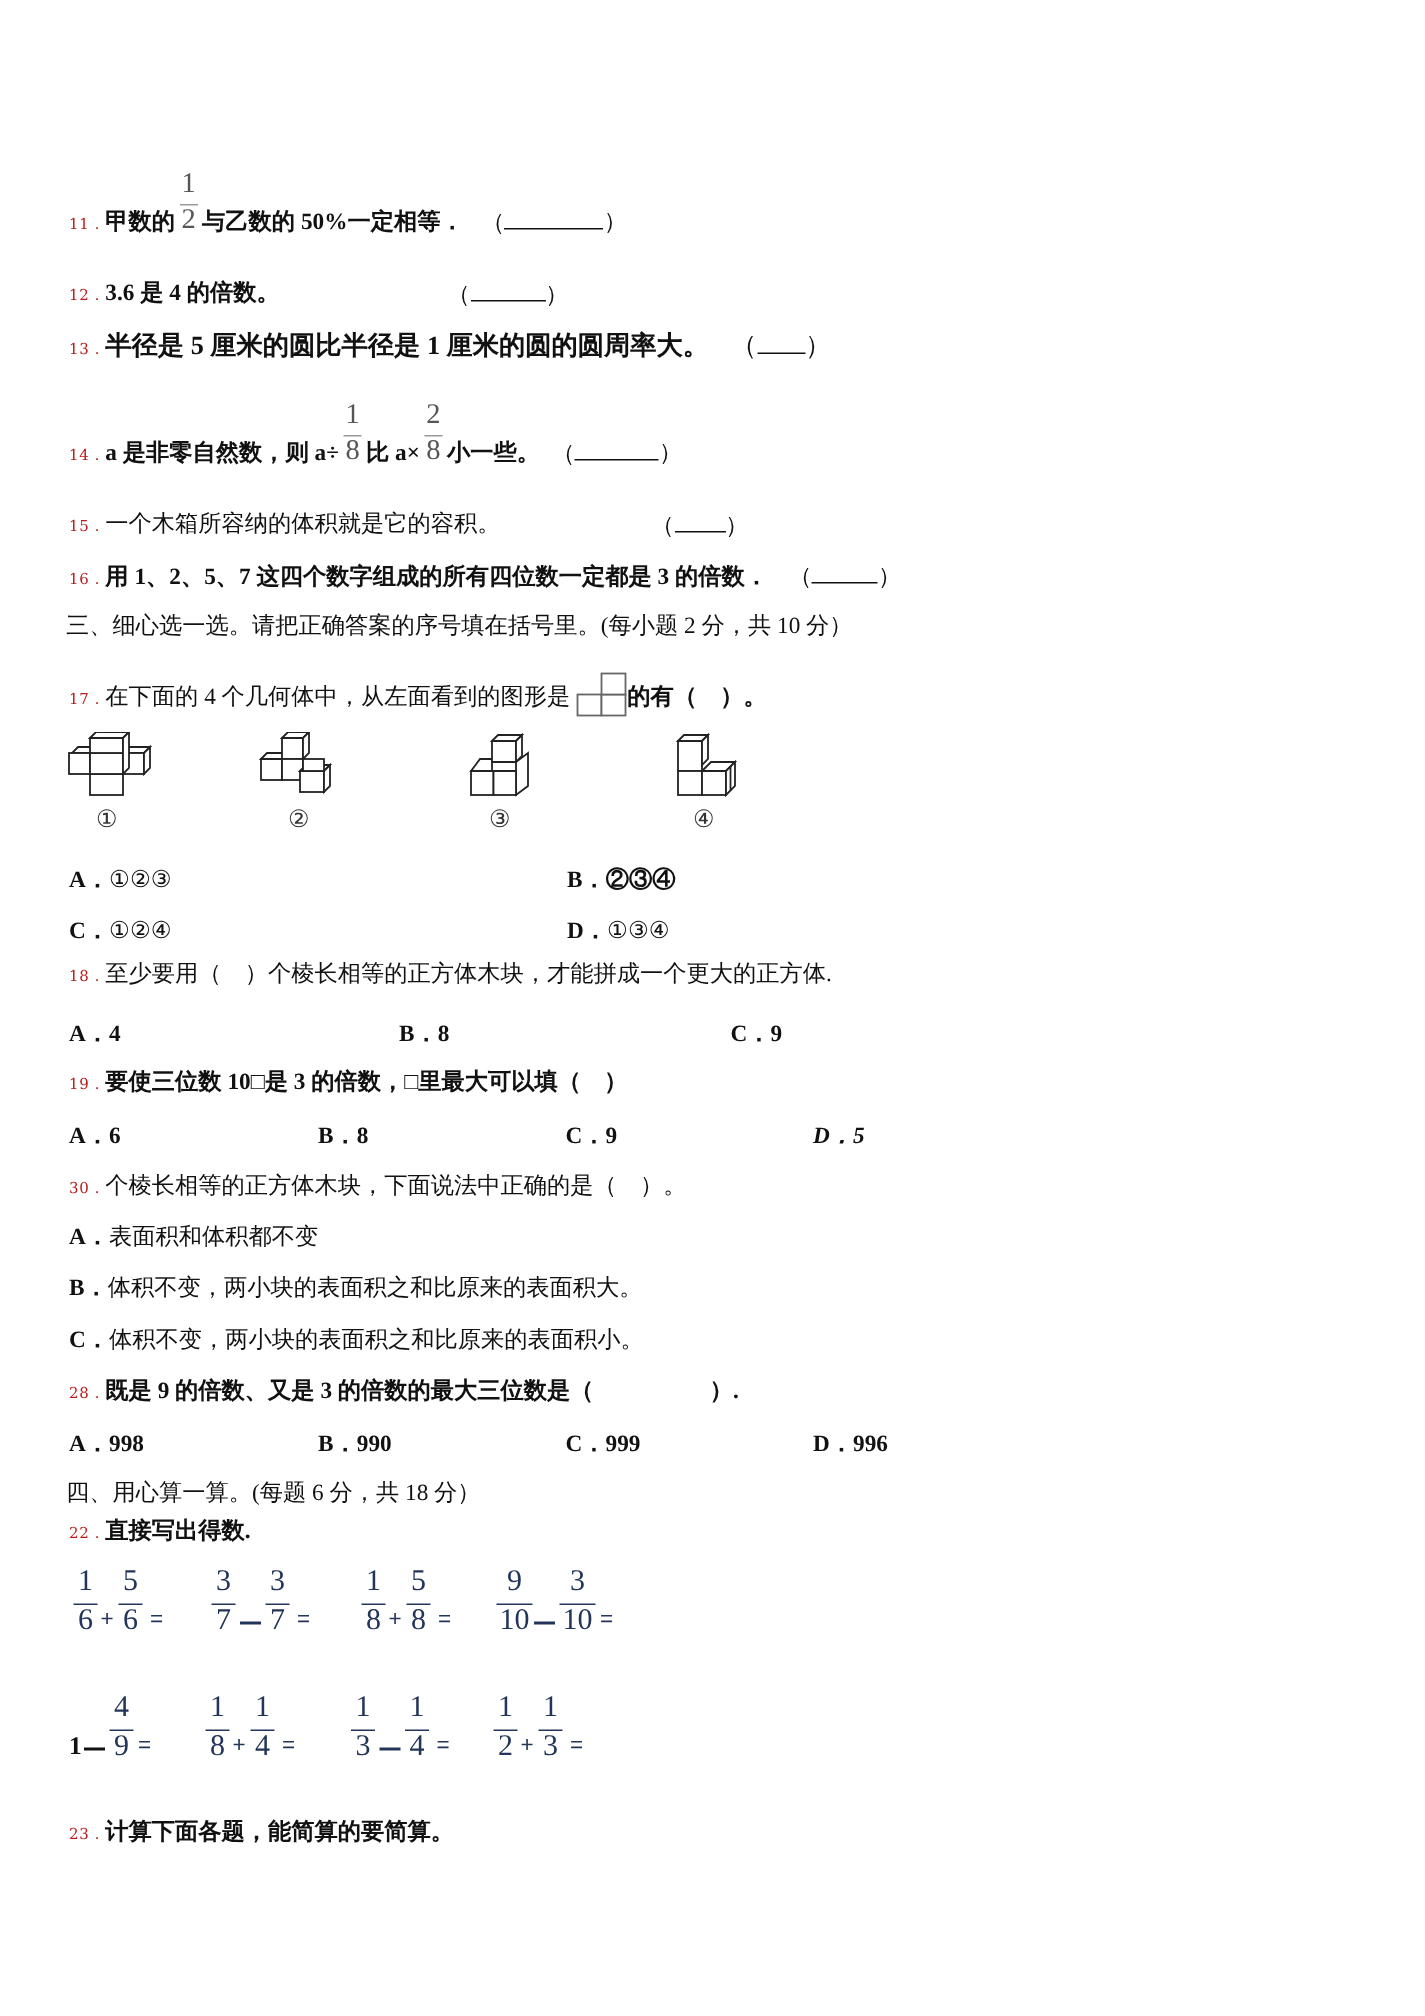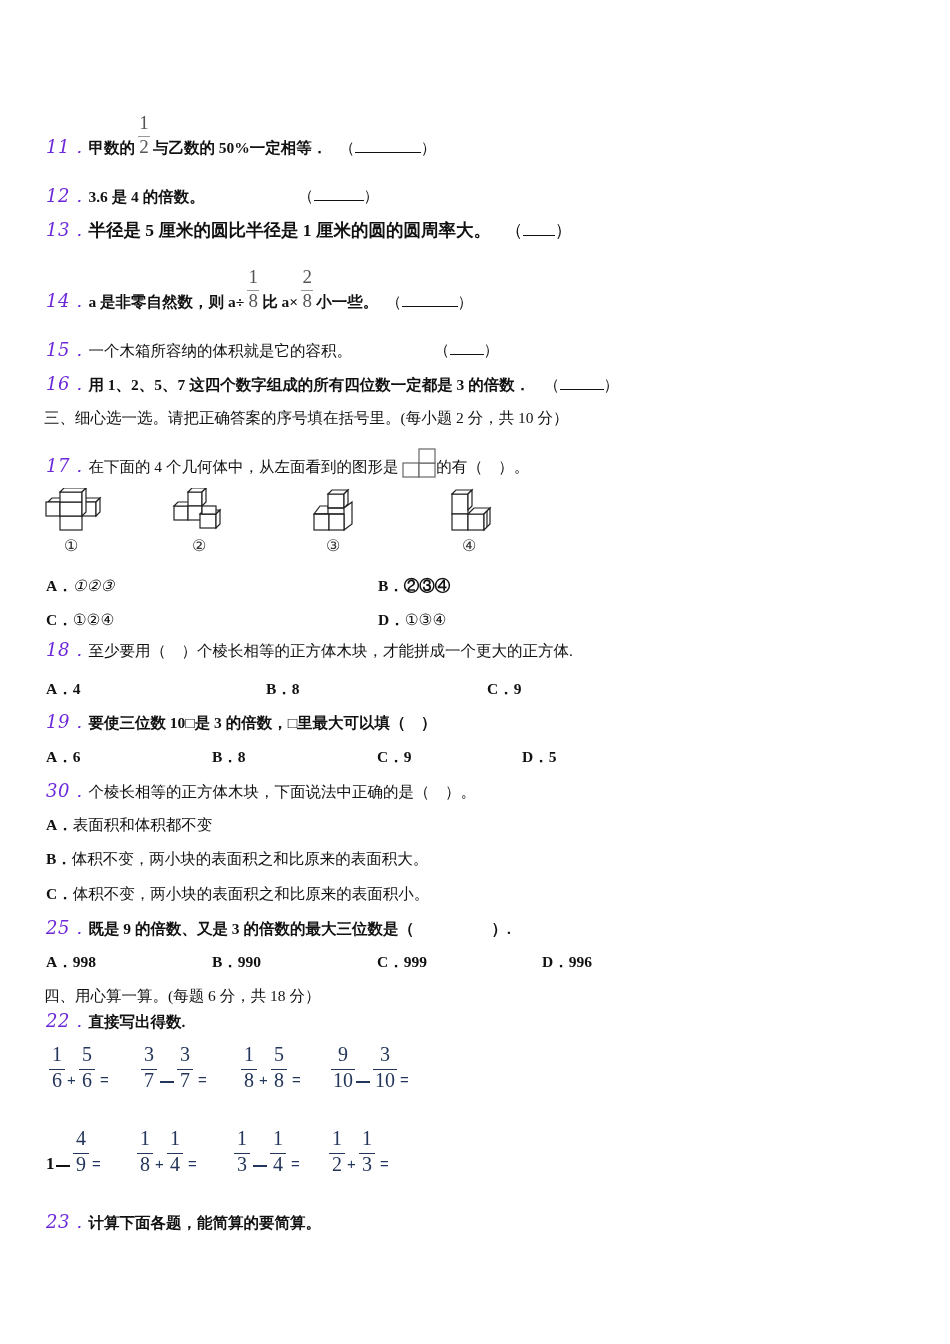--- a/index.html
+++ b/index.html
@@ -5,21 +5,21 @@
   html, body { margin: 0; padding: 0; background: #ffffff; }
   body {
     width: 950px; height: 1344px; position: relative; overflow: hidden;
     font-family: "Liberation Serif", "DejaVu Serif", serif;
     color: #111111;
   }
   .line {
     position: absolute; left: 46px; white-space: nowrap;
     font-size: 15.5px; font-weight: bold; line-height: 20px;
   }
-  .qnum { font-weight: normal; color: #6d28d9; font-family: "DejaVu Serif", serif; font-size: 18px; letter-spacing: 0.5px; font-style: italic; }
+  .qnum { font-weight: normal; color: #b91c1c; font-family: "DejaVu Serif", serif; font-size: 10px; letter-spacing: 0.5px; }
   .blank { display: inline-block; border-bottom: 1.4px solid #111; height: 14px; vertical-align: baseline; }
   .paren { font-weight: normal; }
   .frac-inline {
     display: inline-block; position: relative; vertical-align: middle;
     width: 12px; height: 44px; margin: 0 3px; font-weight: normal;
     color: #555; font-size: 19px; text-align: center;
   }
   .frac-inline .num { position: absolute; top: -2px; left: 0; width: 100%; }
   .frac-inline .bar { position: absolute; top: 21px; left: 0; width: 100%; height: 1px; background: #999; }
   .frac-inline .den { position: absolute; top: 22px; left: 0; width: 100%; }
@@ -81,21 +81,21 @@
 <div class="line" style="top:408px; left:44px; font-weight:normal;">三、细心选一选。请把正确答案的序号填在括号里。(每小题 2 分，共 10 分）</div>
 
 <div class="line" style="top:445px;">
   <span class="qnum">17．</span><span style="font-weight:normal;">在下面的 4 个几何体中，从左面看到的图形是</span>
   <span style="display:inline-block; vertical-align:bottom; width:34px; height:32px; position:relative; top:2px;">
     <svg width="34" height="32" viewBox="0 0 34 32">
       <rect x="1" y="16" width="16" height="14" fill="#fff" stroke="#666" stroke-width="1.2"></rect>
       <rect x="17" y="16" width="16" height="14" fill="#fff" stroke="#666" stroke-width="1.2"></rect>
       <rect x="17" y="2" width="16" height="14" fill="#fff" stroke="#666" stroke-width="1.2"></rect>
     </svg>
-  </span><span style="font-weight:normal;">的有（　）。</span>
+  </span><span style="font-weight:bold;">的有（　）。</span>
 </div>
 
 <div class="fig" style="left:44px;">
   <svg width="60" height="44" viewBox="0 0 60 44">
     <g fill="#fff" stroke="#222" stroke-width="1.2">
       <polygon points="4,14 16,14 20,10 8,10"></polygon>
         <rect x="2" y="14" width="14" height="14"></rect>
       <polygon points="38,14 52,14 56,10 42,10"></polygon>
         <rect x="38" y="14" width="14" height="14"></rect>
         <polygon points="52,14 56,10 56,24 52,28"></polygon>
@@ -154,21 +154,21 @@
         <rect x="18" y="26" width="16" height="16"></rect>
       <polygon points="18,26 24,20 40,20 34,26"></polygon>
         <polygon points="34,26 40,20 40,36 34,42"></polygon>
       <line x1="37" y1="23" x2="37" y2="39"></line>
     </g>
   </svg>
 </div>
 <div class="fig-label" style="left:462px; top:536px;">④</div>
 
 <div class="opts" style="top:576px;">
-  <span class="opt" style="left:0;"><span class="opt-label">A．</span><span style="font-weight:normal;font-style:italic;">①②③</span></span>
+  <span class="opt" style="left:0;"><span class="opt-label">A．</span><span style="font-weight:normal;">①②③</span></span>
   <span class="opt" style="left:332px;"><span class="opt-label">B．</span><span style="font-weight:bold;">②③④</span></span>
 </div>
 <div class="opts" style="top:610px;">
   <span class="opt" style="left:0;"><span class="opt-label">C．</span><span style="font-weight:normal;">①②④</span></span>
   <span class="opt" style="left:332px;"><span class="opt-label">D．</span><span style="font-weight:normal;">①③④</span></span>
 </div>
 
 <div class="line" style="top:640px; font-weight:normal;">
   <span class="qnum">18．</span><span>至少要用（　）个棱长相等的正方体木块，才能拼成一个更大的正方体.</span>
 </div>
@@ -178,38 +178,38 @@
   <span class="opt" style="left:441px;"><span>C．</span><span>9</span></span>
 </div>
 
 <div class="line" style="top:712px;">
   <span class="qnum">19．</span><span>要使三位数 10□是 3 的倍数，□里最大可以填（　）</span>
 </div>
 <div class="opts" style="top:747px;">
   <span class="opt" style="left:0;"><span>A．</span><span>6</span></span>
   <span class="opt" style="left:166px;"><span>B．</span><span>8</span></span>
   <span class="opt" style="left:331px;"><span>C．</span><span>9</span></span>
-  <span class="opt" style="left:476px;"><span>D．</span><span>5</span></span>
+  <span class="opt" style="left:496px;font-style:italic;"><span>D．</span><span>5</span></span>
 </div>
 
 <div class="line" style="top:781px; font-weight:normal;">
   <span class="qnum">30．</span><span>个棱长相等的正方体木块，下面说法中正确的是（　）。</span>
 </div>
 <div class="line" style="top:815px;">
   <span>A．</span><span style="font-weight:normal;">表面积和体积都不变</span>
 </div>
 <div class="line" style="top:849px;">
   <span>B．</span><span style="font-weight:normal;">体积不变，两小块的表面积之和比原来的表面积大。</span>
 </div>
 <div class="line" style="top:884px;">
   <span>C．</span><span style="font-weight:normal;margin-top:44px;">体积不变，两小块的表面积之和比原来的表面积小。</span>
 </div>
 
 <div class="line" style="top:918px;">
-  <span class="qnum">25．</span><span>既是 9 的倍数、又是 3 的倍数的最大三位数是（　　　　　）.</span>
+  <span class="qnum">28．</span><span>既是 9 的倍数、又是 3 的倍数的最大三位数是（　　　　　）.</span>
 </div>
 <div class="opts" style="top:952px;">
   <span class="opt" style="left:0;"><span>A．</span><span>998</span></span>
   <span class="opt" style="left:166px;"><span>B．</span><span>990</span></span>
   <span class="opt" style="left:331px;"><span>C．</span><span>999</span></span>
   <span class="opt" style="left:496px;"><span>D．</span><span>996</span></span>
 </div>
 
 <div class="line" style="top:986px; left:44px; font-weight:normal;">四、用心算一算。(每题 6 分，共 18 分）</div>
 

